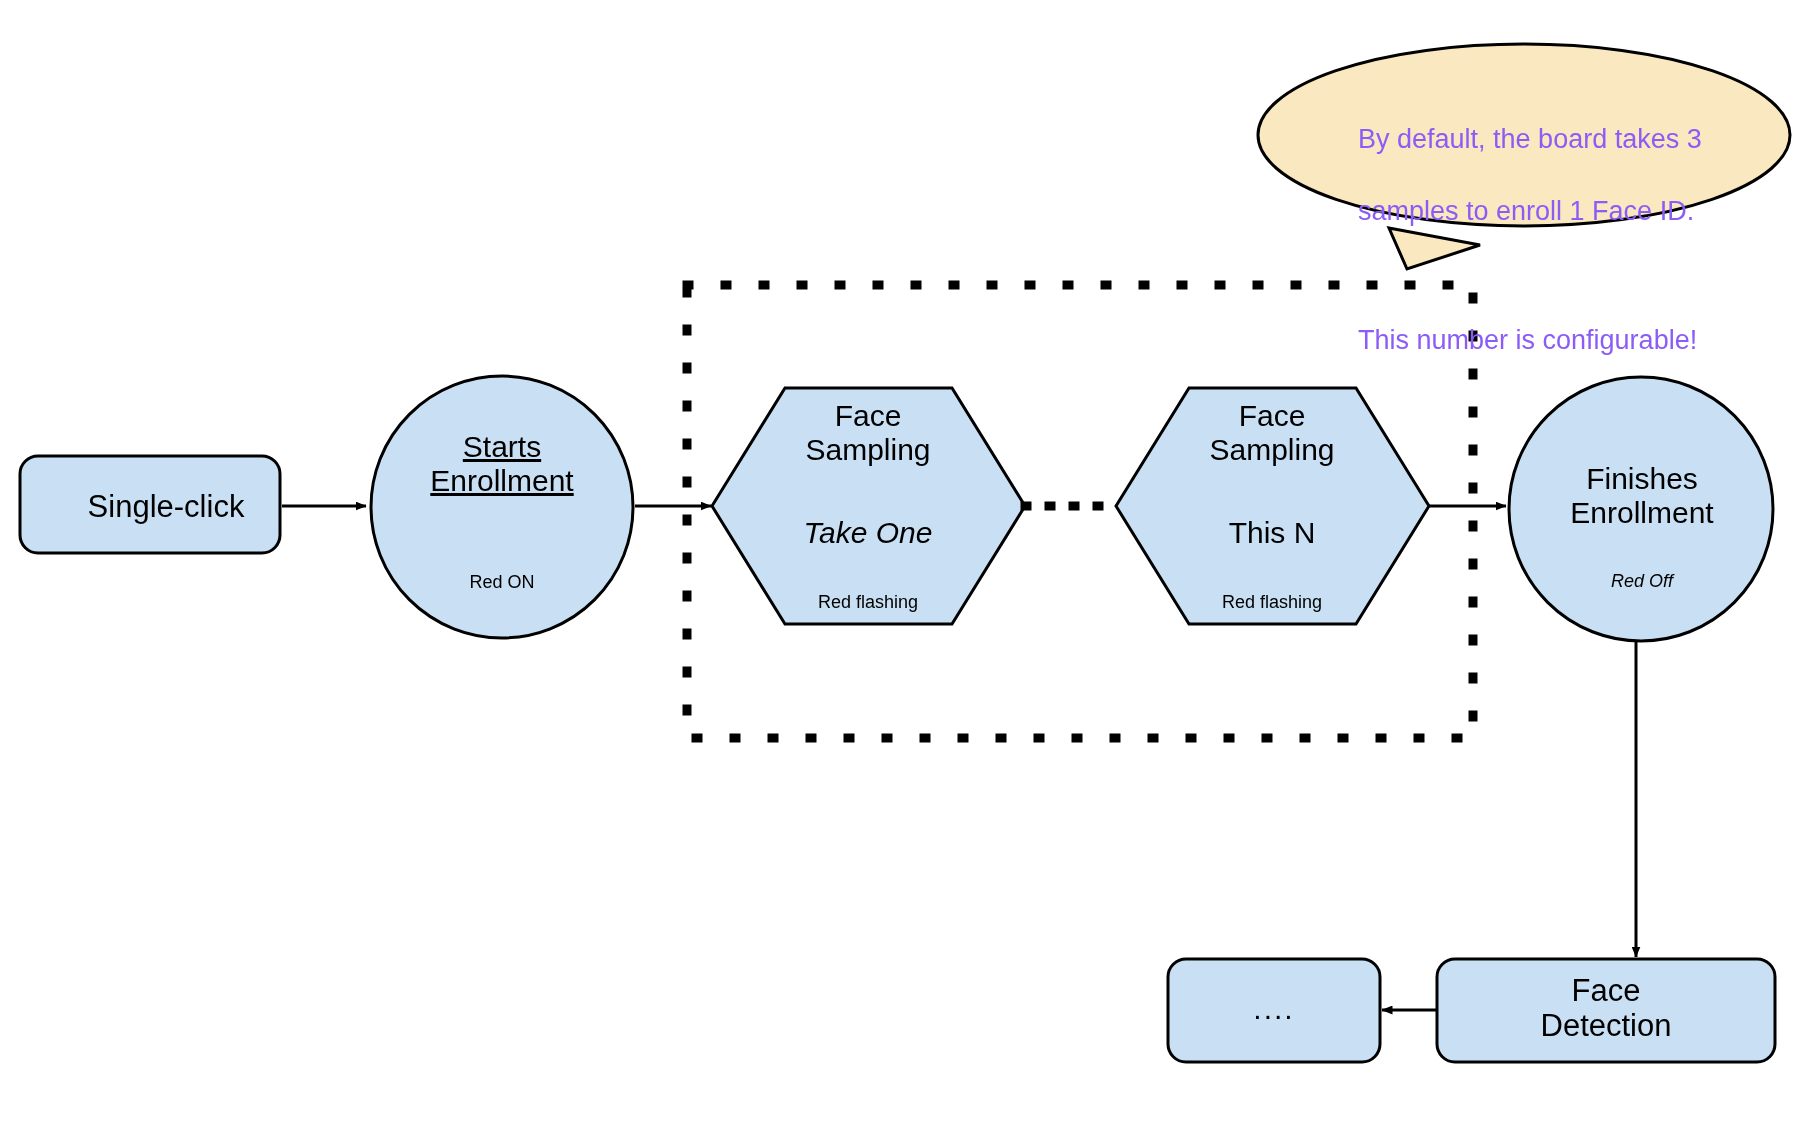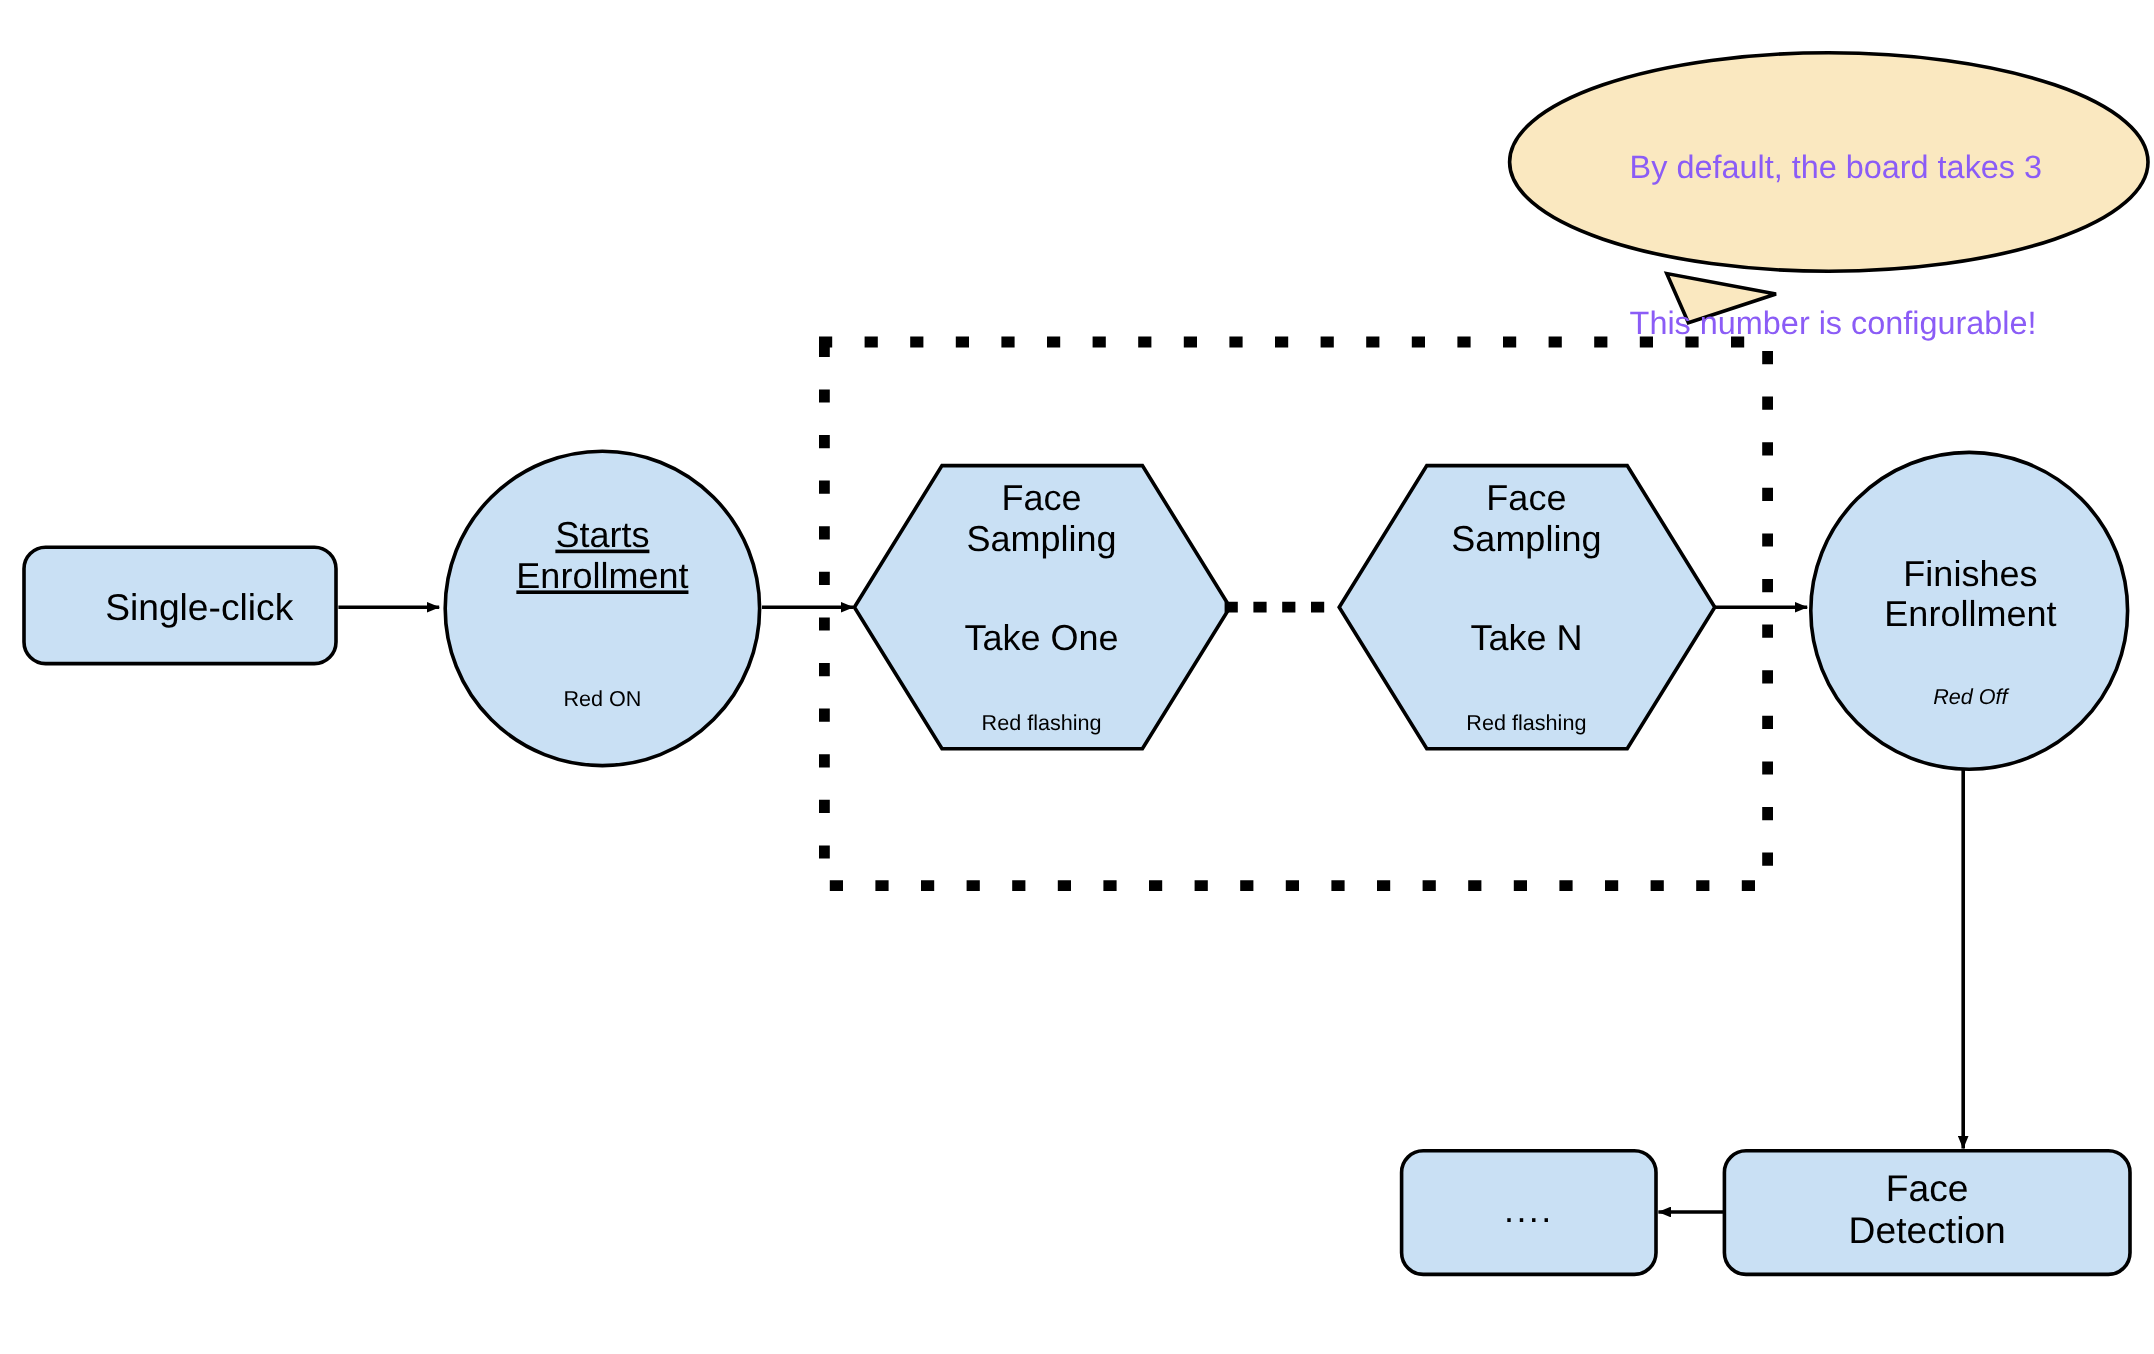--- a/index.html
+++ b/index.html
@@ -86,38 +86,39 @@
     <line x1="1436" y1="1010" x2="1382" y2="1010" stroke="#000000" stroke-width="3" marker-end="url(#arrowhead)"></line>
 
     <g>
       <path d="M1407,269 L1389,228 L1480,245 Z" fill="#fae8c0" stroke="#000000" stroke-width="3"></path>
       <ellipse cx="1524" cy="135" rx="266" ry="91" fill="#fae8c0" stroke="#000000" stroke-width="3"></ellipse>
     </g>
   </svg>
 
   <div class="callout-text" style="left:1358px; top:86px; width:360px;">
     <div>By default, the board takes 3</div>
+    <div>samples to enroll 1 Face ID.</div>
     <div style="height:22px;"></div>
     <div>This number is configurable!</div>
   </div>
 
   <div class="node-label t-lg" style="left:20px; top:490px; width:260px;margin-left:16px;">Single-click</div>
 
   <div class="node-label t-md" style="left:372px; top:430px; width:260px;text-decoration:underline;">Starts
 Enrollment</div>
   <div class="node-label t-sm" style="left:372px; top:572px; width:260px;">Red ON</div>
 
   <div class="node-label t-md" style="left:708px; top:399px; width:320px;">Face
 Sampling</div>
-  <div class="node-label t-md" style="left:708px; top:516px; width:320px;">Take One</div>
+  <div class="node-label t-md" style="left:708px; top:516px; width:320px;font-style:italic;">Take One</div>
   <div class="node-label t-sm" style="left:708px; top:592px; width:320px;">Red flashing</div>
 
   <div class="node-label t-md" style="left:1112px; top:399px; width:320px;">Face
 Sampling</div>
-  <div class="node-label t-md" style="left:1112px; top:516px; width:320px;">Take N</div>
+  <div class="node-label t-md" style="left:1112px; top:516px; width:320px;">This N</div>
   <div class="node-label t-sm" style="left:1112px; top:592px; width:320px;">Red flashing</div>
 
   <div class="node-label t-md" style="left:1511px; top:426px; width:262px;margin-top:36px;">Finishes
 Enrollment</div>
   <div class="node-label t-sm" style="left:1511px; top:571px; width:262px;font-style:italic;">Red Off</div>
 
   <div class="node-label t-lg" style="left:1437px; top:974px; width:338px;">Face
 Detection</div>
 
   <div class="node-label t-dots" style="left:1168px; top:992px; width:212px;">....</div>

